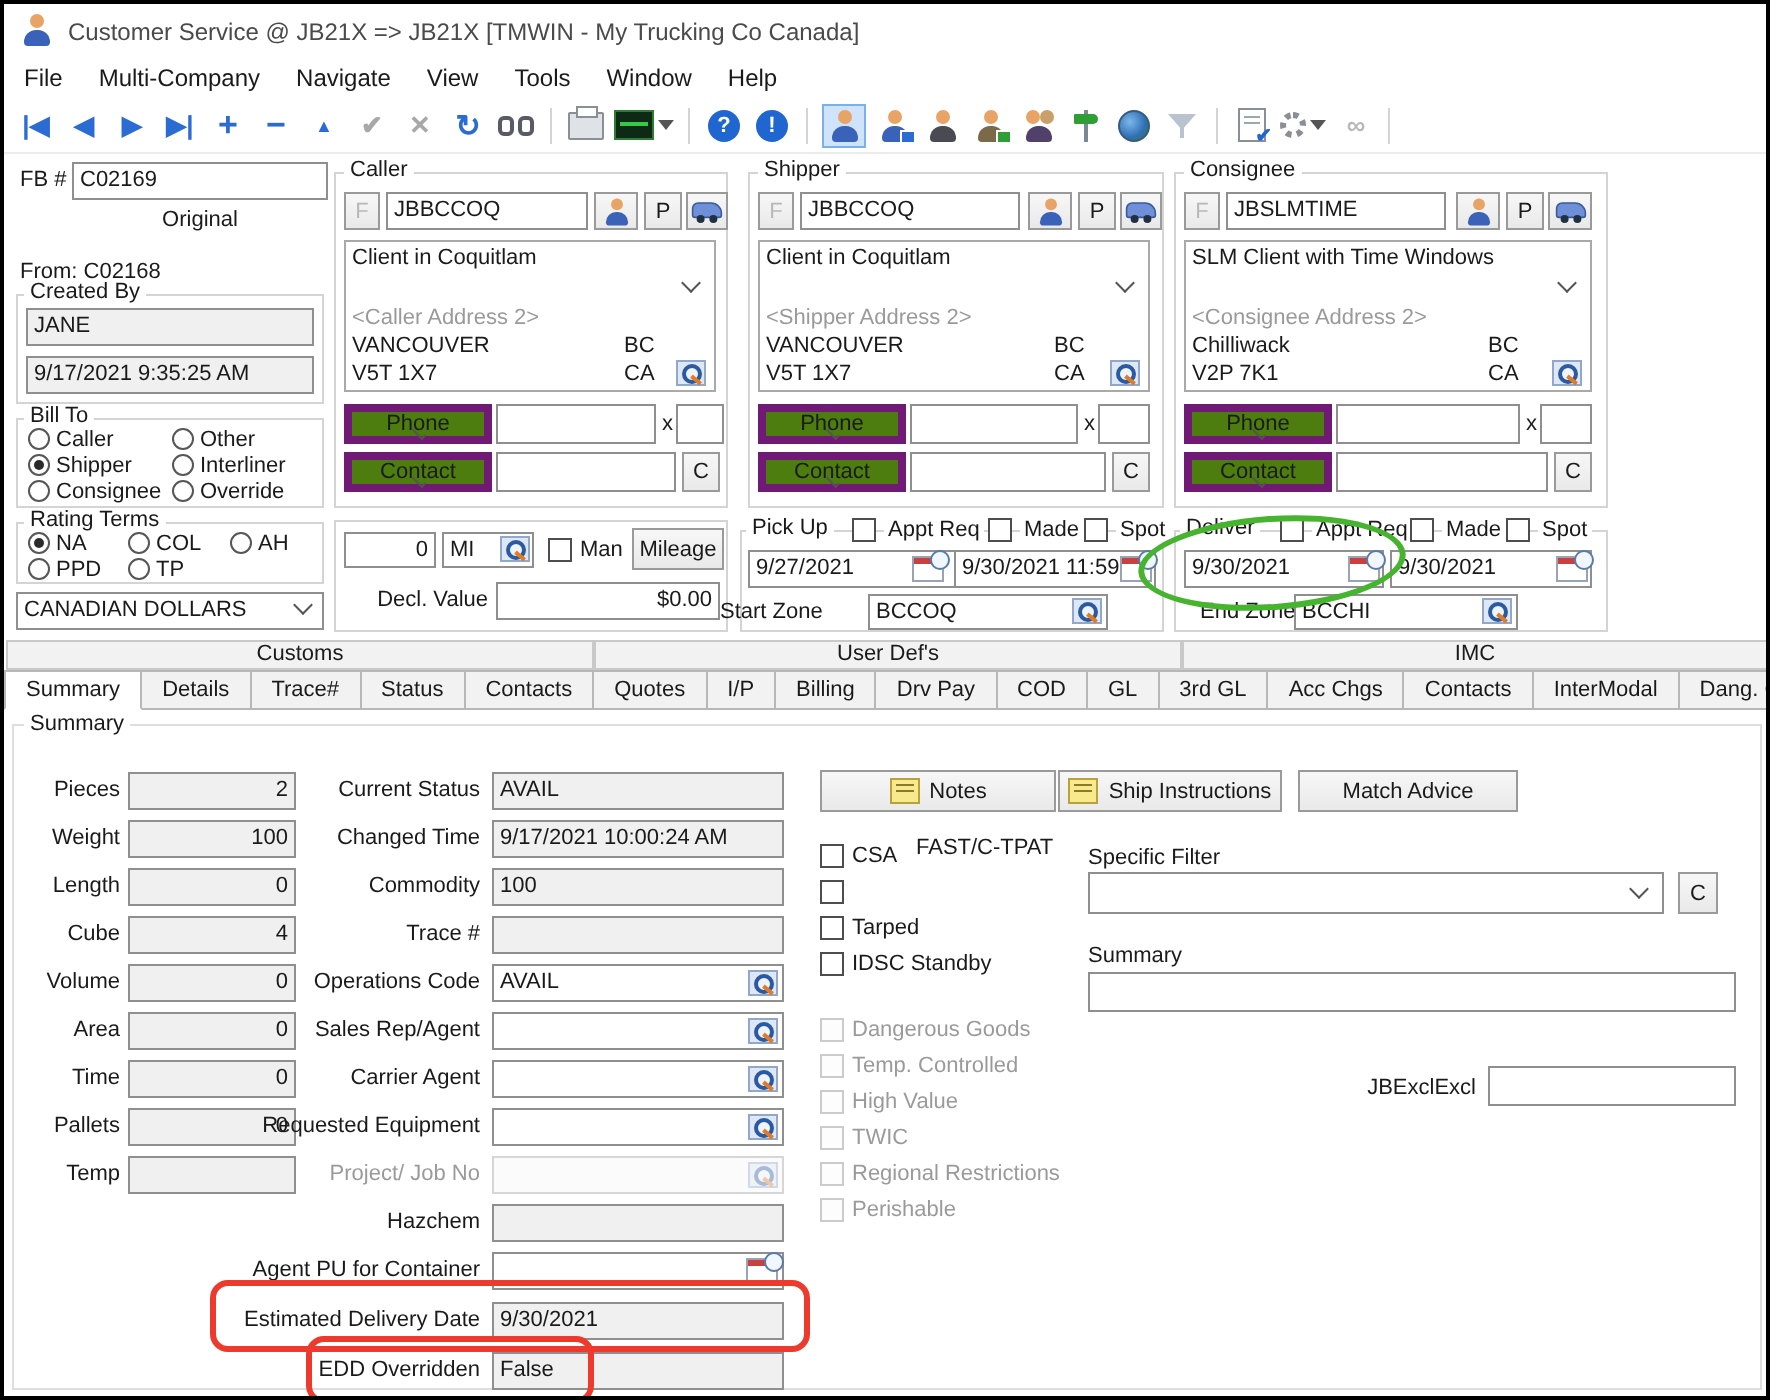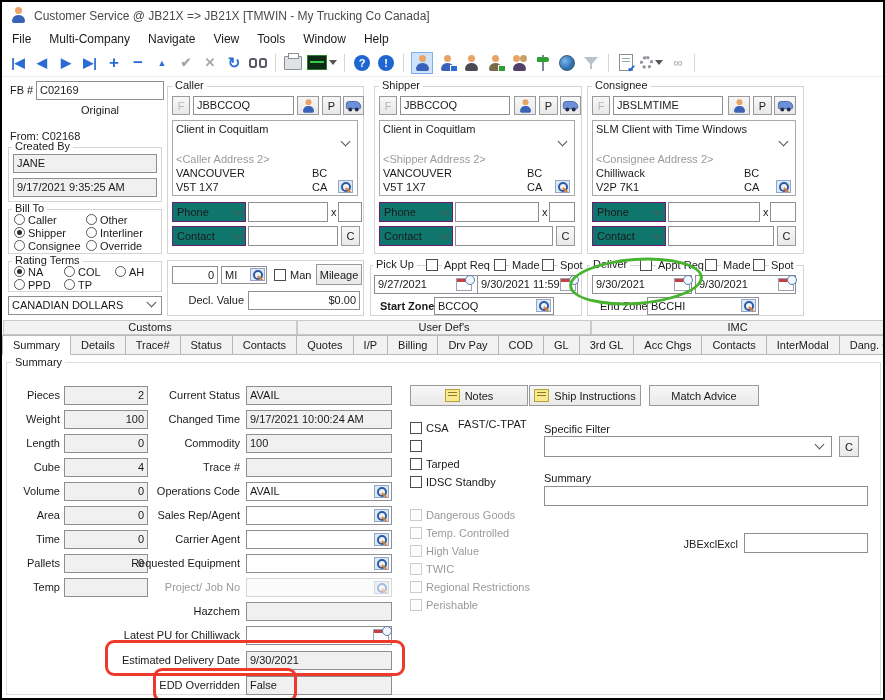--- a/index.html
+++ b/index.html
@@ -11,22 +11,22 @@
   .gray{color:#9a9a9a;}
   .field{position:absolute;border:1px solid #8f8f8f;background:#fff;font-size:11px;line-height:16px;
          padding:0 3px;box-sizing:border-box;overflow:hidden;white-space:nowrap;}
   .ro{background:#f0f0f0;}
   .dis{background:#fbfbfb;border-color:#d6d6d6;color:#b0b0b0;}
   .btn{position:absolute;border:1px solid #9a9a9a;background:linear-gradient(#f7f7f7,#e9e9e9);
        display:flex;align-items:center;justify-content:center;font-size:11px;box-sizing:border-box;cursor:default;}
   .btn.disb{color:#b8b8b8;}
   .group{position:absolute;border:1px solid #d4d4d4;box-sizing:border-box;}
   .glabel{position:absolute;background:#fff;padding:0 3px;font-size:11px;white-space:nowrap;z-index:2;}
-  .combo{position:absolute;border:1px solid #701a75;background:#0f766e;box-sizing:border-box;
-         display:flex;align-items:center;justify-content:space-between;padding:0 4px;font-size:11px;}
+  .combo{position:absolute;border:4px solid #701a75;background:#4d7c0f;box-sizing:border-box;
+         display:flex;align-items:center;justify-content:space-between;padding:0 4px;font-size:11px;flex-direction:column;}
   .chev{width:6px;height:6px;border-right:1.6px solid #555;border-bottom:1.6px solid #555;
         transform:rotate(45deg);display:inline-block;margin-top:-3px;}
   .cb{position:absolute;width:12px;height:12px;border:1px solid #4d4d4d;background:#fff;box-sizing:border-box;}
   .cb.cdis{border-color:#cccccc;background:#fdfdfd;}
   .radio{position:absolute;width:11px;height:11px;border:1px solid #565656;border-radius:50%;background:#fff;box-sizing:border-box;}
   .radio.sel::after{content:"";position:absolute;left:2px;top:2px;width:5px;height:5px;border-radius:50%;background:#2a2a2a;}
   
   .mag{position:absolute;width:15px;height:13px;background:#dde7f5;border:1px solid #93a7c9;box-sizing:border-box;}
   .mag i{position:absolute;}
   .mag .lens{left:2px;top:1px;width:6px;height:6px;border:2px solid #2c5aa0;border-radius:50%;background:#eef4fb;}
@@ -394,21 +394,21 @@
   <div class="field" style="left:372px;top:273px;width:124px;height:19px;padding-right:18px;"><span>9/27/2021</span></div>
   <span class="cal" style="left:454px;top:276px;">
       <i class="tp"></i>
       <i class="clk"></i>
     </span>
   <div class="field" style="left:475px;top:273px;width:101px;height:19px;padding-right:18px;"><span>9/30/2021 11:59</span></div>
   <span class="cal" style="left:558px;top:276px;">
       <i class="tp"></i>
       <i class="clk"></i>
     </span>
-  <span class="lbl" style="left:378px;top:298px;font-weight:bold;">Start Zone</span>
+  <span class="lbl" style="left:358px;top:298px;">Start Zone</span>
   <div class="field" style="left:432px;top:295px;width:120px;height:18px;padding-right:18px;"><span>BCCOQ</span></div>
   <span class="mag" style="left:534px;top:297px;">
       <i class="lens"></i>
       <i class="hdl"></i>
     </span>
 
   <div class="group" style="left:585px;top:263px;width:217px;height:51px;"></div>
   <span class="glabel" style="left:588px;top:256px;">Deliver</span>
   <span class="cb" style="left:638px;top:257px;"></span>
   <span class="lbl" style="left:654px;top:257px;background:#fff;padding:0 2px;">Appt Req</span>
@@ -511,21 +511,21 @@
       <i class="hdl"></i>
     </span>
   <span class="lbl rt gray" style="left:88px;top:579px;width:150px;">Project/ Job No</span>
   <div class="field dis" style="left:244px;top:576px;width:146px;height:19px;padding-right:18px;"></div>
   <span class="mag mdis" style="left:372px;top:579px;">
       <i class="lens"></i>
       <i class="hdl"></i>
     </span>
   <span class="lbl rt" style="left:88px;top:603px;width:150px;">Hazchem</span>
   <div class="field ro" style="left:244px;top:600px;width:146px;height:19px;"></div>
-  <span class="lbl rt" style="left:88px;top:627px;width:150px;">Latest PU for Chilliwack</span>
+  <span class="lbl rt" style="left:88px;top:627px;width:150px;">Agent PU for Container</span>
   <div class="field" style="left:244px;top:624px;width:146px;height:19px;padding-right:18px;"><span></span></div>
   <span class="cal" style="left:371px;top:627px;">
       <i class="tp"></i>
       <i class="clk"></i>
     </span>
   <span class="lbl rt" style="left:88px;top:652px;width:150px;">Estimated Delivery Date</span>
   <div class="field ro" style="left:244px;top:649px;width:146px;height:19px;">9/30/2021</div>
   <span class="lbl rt" style="left:88px;top:677px;width:150px;">EDD Overridden</span>
   <div class="field ro" style="left:244px;top:674px;width:146px;height:19px;">False</div>
 

